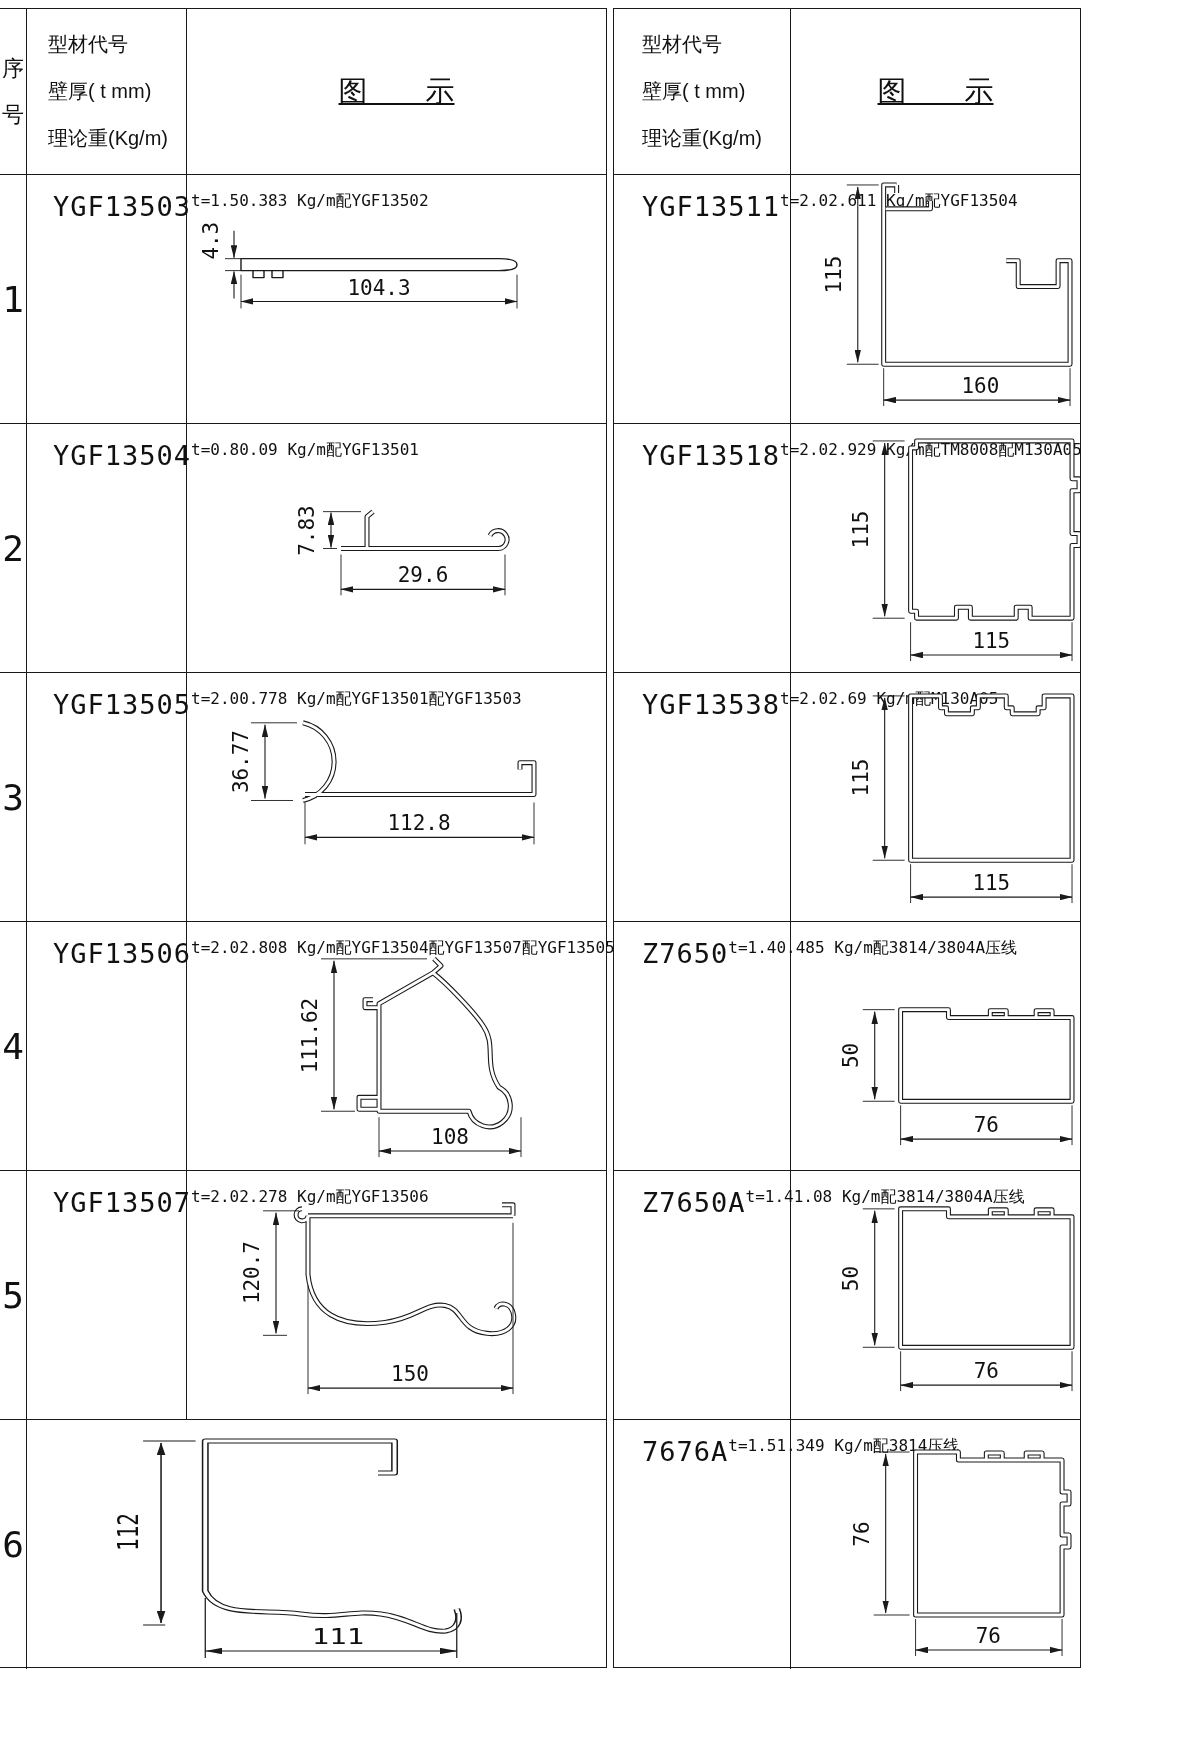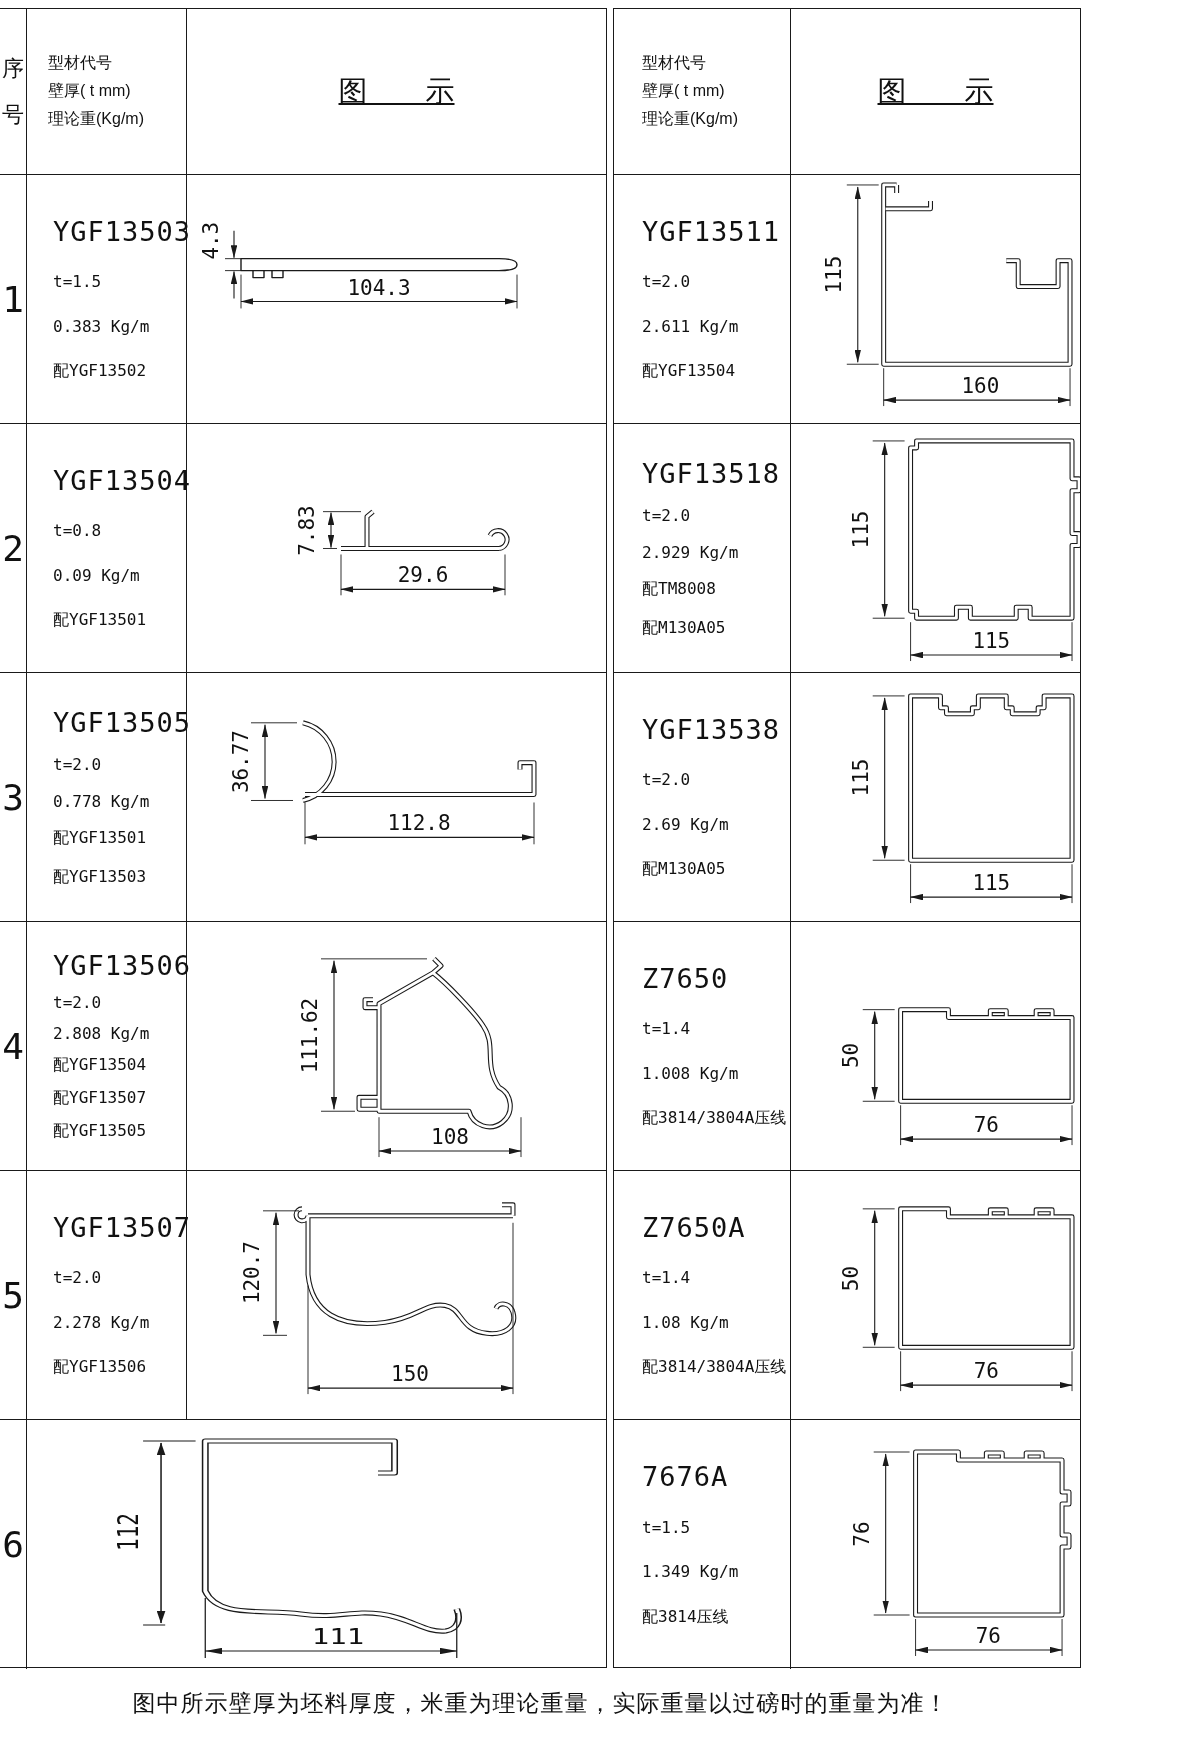--- a/index.html
+++ b/index.html
@@ -9,24 +9,24 @@
   .tbl { position:absolute; top:8px; height:1660px; background:#fff; }
   .tbl.left  { left:0;    width:607px; border:1.6px solid #1a1a1a; border-left:none; }
   .tbl.right { left:613px; width:468px; border:1.6px solid #1a1a1a; }
   .hdr { display:flex; height:166px; border-bottom:1.3px solid #1a1a1a; }
   .row { display:flex; height:249px; border-bottom:1.3px solid #1a1a1a; }
   .row:last-child { border-bottom:none; }
   .c-num { width:27px; border-right:1.3px solid #1a1a1a; display:flex; align-items:center; justify-content:center;
            font-family:"DejaVu Sans Mono",monospace; font-size:36px; }
   .h-num { width:27px; border-right:1.3px solid #1a1a1a; display:flex; flex-direction:column; align-items:center; justify-content:center;
            gap:16px; font-size:22px; }
-  .c-info { width:160px; border-right:1.3px solid #1a1a1a; display:flex; flex-direction:column;
+  .c-info { width:160px; border-right:1.3px solid #1a1a1a; display:flex; flex-direction:row;
             justify-content:space-evenly; padding:16px 4px 16px 26px; }
   .h-info { width:160px; border-right:1.3px solid #1a1a1a; display:flex; flex-direction:column; justify-content:center;
-            gap:7px; padding-left:21px; font-size:16px; }
+            gap:20px; padding-left:21px; font-size:20px; }
   .tbl.right .c-info, .tbl.right .h-info { width:177px; padding-left:28px; }
   .code { font-family:"DejaVu Sans Mono",monospace; font-size:27px; letter-spacing:1px; white-space:nowrap; }
   .ln   { font-family:"DejaVu Sans Mono",monospace; font-size:16px; white-space:nowrap; }
   .c-diag { flex:1; position:relative; }
   .h-diag { flex:1; display:flex; align-items:center; justify-content:center; font-size:29px;text-decoration:underline; }
   svg.diag { position:absolute; left:0; top:0; width:100%; height:100%; }
   .po { fill:none; stroke:#1a1a1a; stroke-width:5;   stroke-linejoin:round; }
   .pi { fill:none; stroke:#ffffff; stroke-width:2.8; stroke-linejoin:round; }
   .thin { fill:none; stroke:#1a1a1a; stroke-width:1.4; stroke-linejoin:round; }
   .dim { stroke:#1a1a1a; stroke-width:1.1; fill:none; }
@@ -254,21 +254,21 @@
           <text class="d" x="77" y="105" text-anchor="middle" transform="rotate(-90 77 105)">115</text>
           <text class="d" x="201" y="218" text-anchor="middle">115</text>
         </svg>
       </div>
     </div>
 
     <div class="row">
       <div class="c-info">
         <div class="code">Z7650</div>
         <div class="ln">t=1.4</div>
-        <div class="ln">1.008 Kg/m</div>
+        <div class="ln">0.485 Kg/m</div>
         <div class="ln">配3814/3804A压线</div>
       </div>
       <div class="c-diag">
         <svg class="diag" viewBox="0 0 290 249" preserveAspectRatio="none">
           <path class="po" d="M110,180 L110,88 L158,88 L158,96 L282,96 L282,180 Z M200,96 V89 H216 V96 M246,96 V89 H262 V96"></path>
           <path class="pi" d="M110,180 L110,88 L158,88 L158,96 L282,96 L282,180 Z M200,96 V89 H216 V96 M246,96 V89 H262 V96"></path>
           <path class="ext" d="M72,88 H104 M72,180 H104 M110,184 V224 M282,184 V224"></path>
           <line class="dim" x1="84" y1="90" x2="84" y2="178" marker-start="url(#arr)" marker-end="url(#arr)"></line>
           <line class="dim" x1="110" y1="218" x2="282" y2="218" marker-start="url(#arr)" marker-end="url(#arr)"></line>
           <text class="d" x="67" y="134" text-anchor="middle" transform="rotate(-90 67 134)">50</text>
@@ -311,14 +311,13 @@
           <path class="ext" d="M83,32 H119 M83,195 H119 M125,199 V236 M272,199 V236"></path>
           <line class="dim" x1="95" y1="34" x2="95" y2="193" marker-start="url(#arr)" marker-end="url(#arr)"></line>
           <line class="dim" x1="125" y1="230" x2="272" y2="230" marker-start="url(#arr)" marker-end="url(#arr)"></line>
           <text class="d" x="78" y="114" text-anchor="middle" transform="rotate(-90 78 114)">76</text>
           <text class="d" x="198" y="223" text-anchor="middle">76</text>
         </svg>
       </div>
     </div>
   </div>
 
-  <div class="footer">图中所示壁厚为坯料厚度，米重为理论重量，实际重量以过磅时的重量为准！</div>
 </div>
 
 </body></html>

